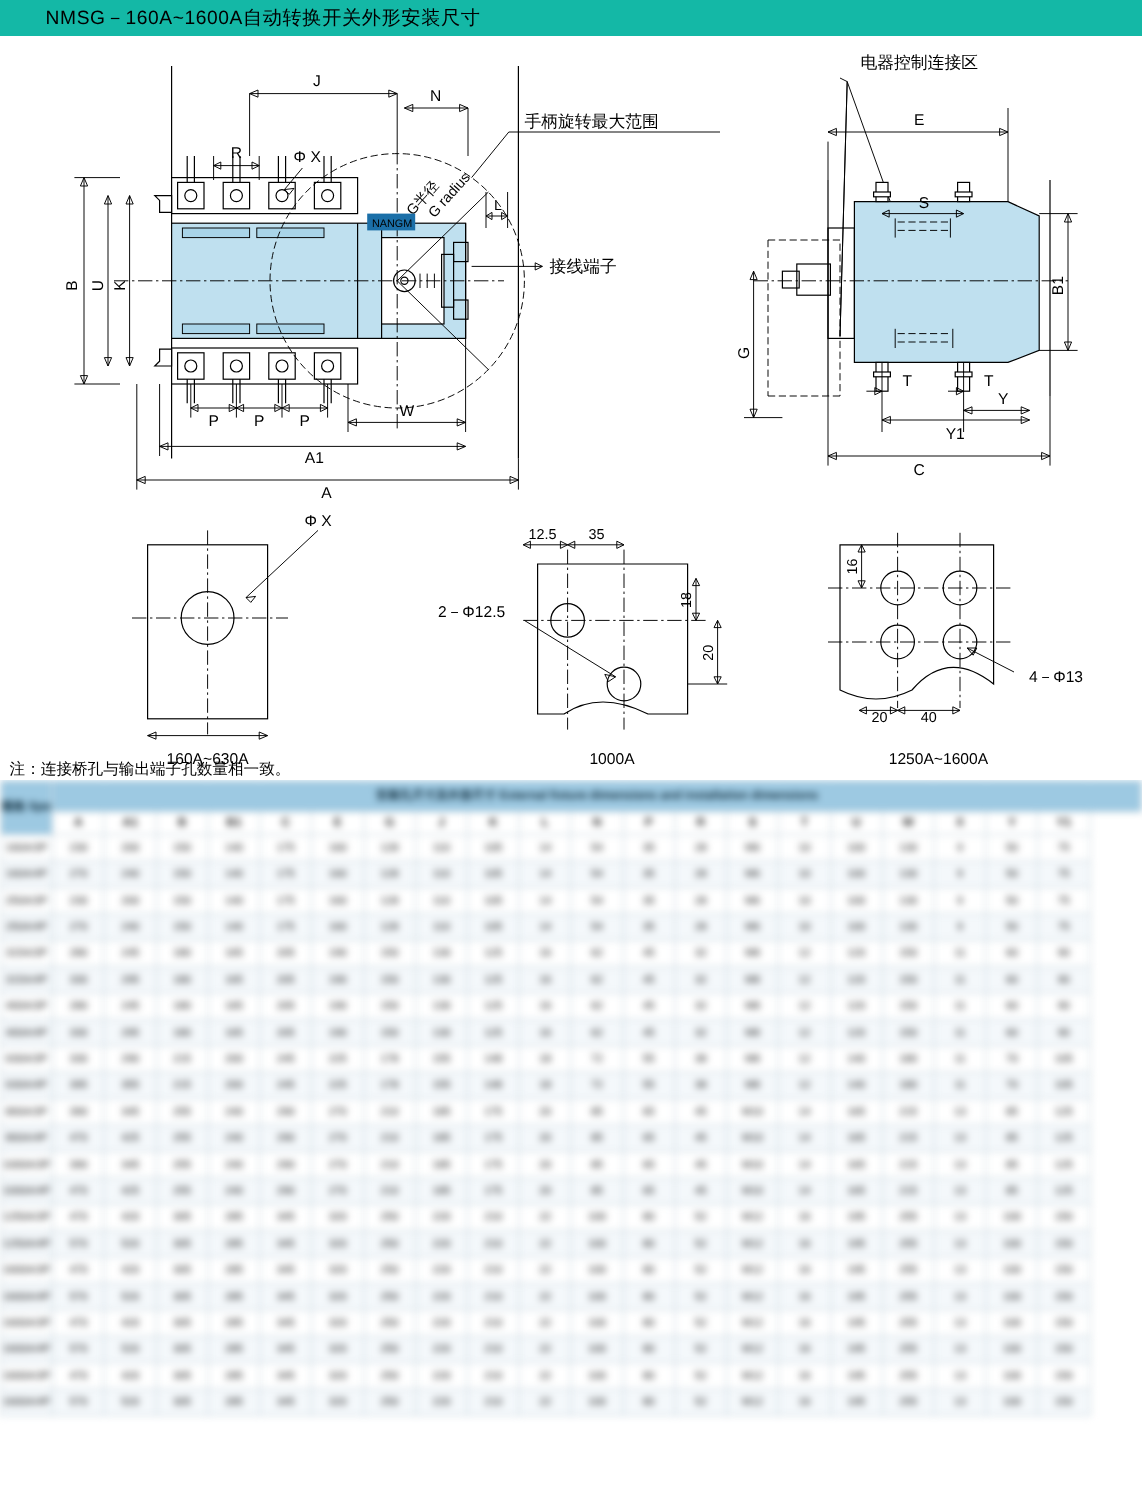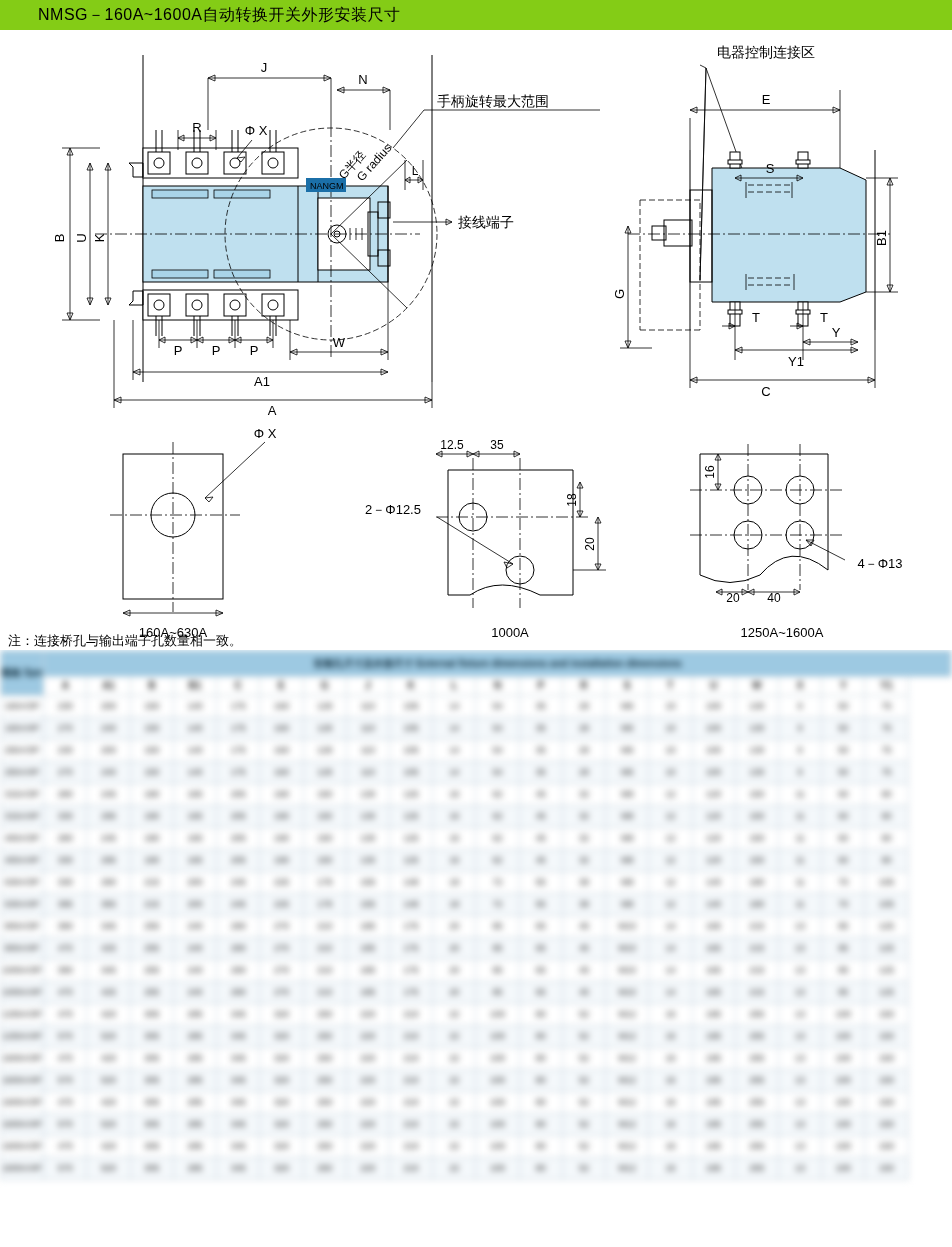--- a/index.html
+++ b/index.html
@@ -7,21 +7,21 @@
     width:952px;height:1247px;position:relative;overflow:hidden;
     background:#ffffff;
     font-family:"Liberation Sans","DejaVu Sans",sans-serif;
     color:#111;
   }
   .page{position:absolute;inset:0;}
 
   
   .header{
     position:absolute;left:0;top:0;width:952px;height:40px;
-    background:#84cc16;
+    background:#14b8a6;
   }
   .header .title{
     position:absolute;left:38px;top:5px;font-size:16px;letter-spacing:.5px;color:#000;
   }
 
   
   .drawing{position:absolute;left:0;top:30px;width:952px;height:615px;background:#fff;}
   svg.dwg{position:absolute;left:0;top:0;width:952px;height:615px;}
 
   

